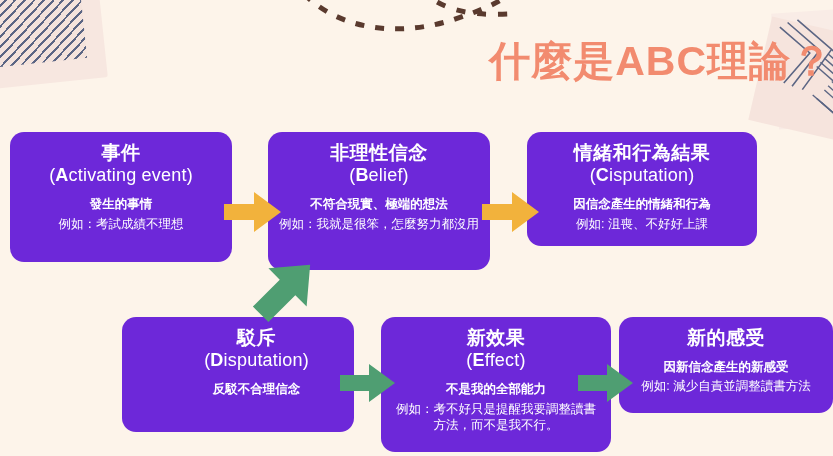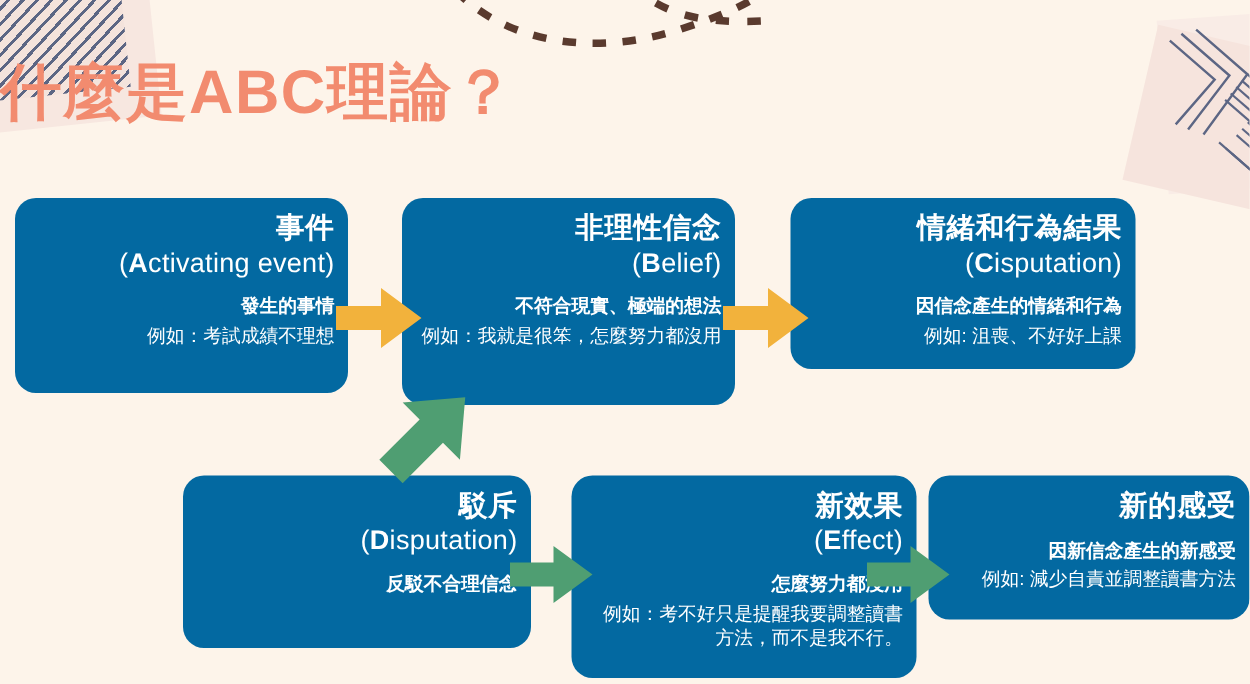--- a/index.html
+++ b/index.html
@@ -81,36 +81,36 @@
     width: 210px;
     height: 50px;
   }
 
   
   .title {
     position: absolute;
     top: 34px;
     left: 0;
     right: 0;
-    text-align: left;
+    text-align: right;
     font-size: 41px;
     font-weight: 700;
     letter-spacing: 1px;
     color: #f28b6f;
     z-index: 3;
     white-space: nowrap;
   }
 
   
   .box {
     position: absolute;
-    background: #0369a1;
+    background: #6d28d9;
     border-radius: 14px;
     color: #ffffff;
-    text-align: right;
+    text-align: center;
     box-sizing: border-box;
     padding: 10px 9px 8px 9px;
     z-index: 2;
   }
   .box .head-cn {
     font-size: 19px;
     font-weight: 700;
     line-height: 1.16;
     letter-spacing: 0.5px;
   }
@@ -227,21 +227,21 @@
 
 <div class="box" id="box-d">
   <div class="head-cn">駁斥</div>
   <div class="head-en">(<b>D</b><span>isputation</span>)</div>
   <div class="sub">反駁不合理信念</div>
 </div>
 
 <div class="box" id="box-e">
   <div class="head-cn">新效果</div>
   <div class="head-en">(<b>E</b><span>ffect</span>)</div>
-  <div class="sub">怎麼努力都沒用</div>
+  <div class="sub">不是我的全部能力</div>
   <div class="eg">例如：考不好只是提醒我要調整讀書方法，而不是我不行。</div>
 </div>
 
 <div class="box" id="box-f">
   <div class="head-cn">新的感受</div>
   <div class="sub">因新信念產生的新感受</div>
   <div class="eg">例如: 減少自責並調整讀書方法</div>
 </div>
 
 <div class="arrow" id="arrow-ab">

